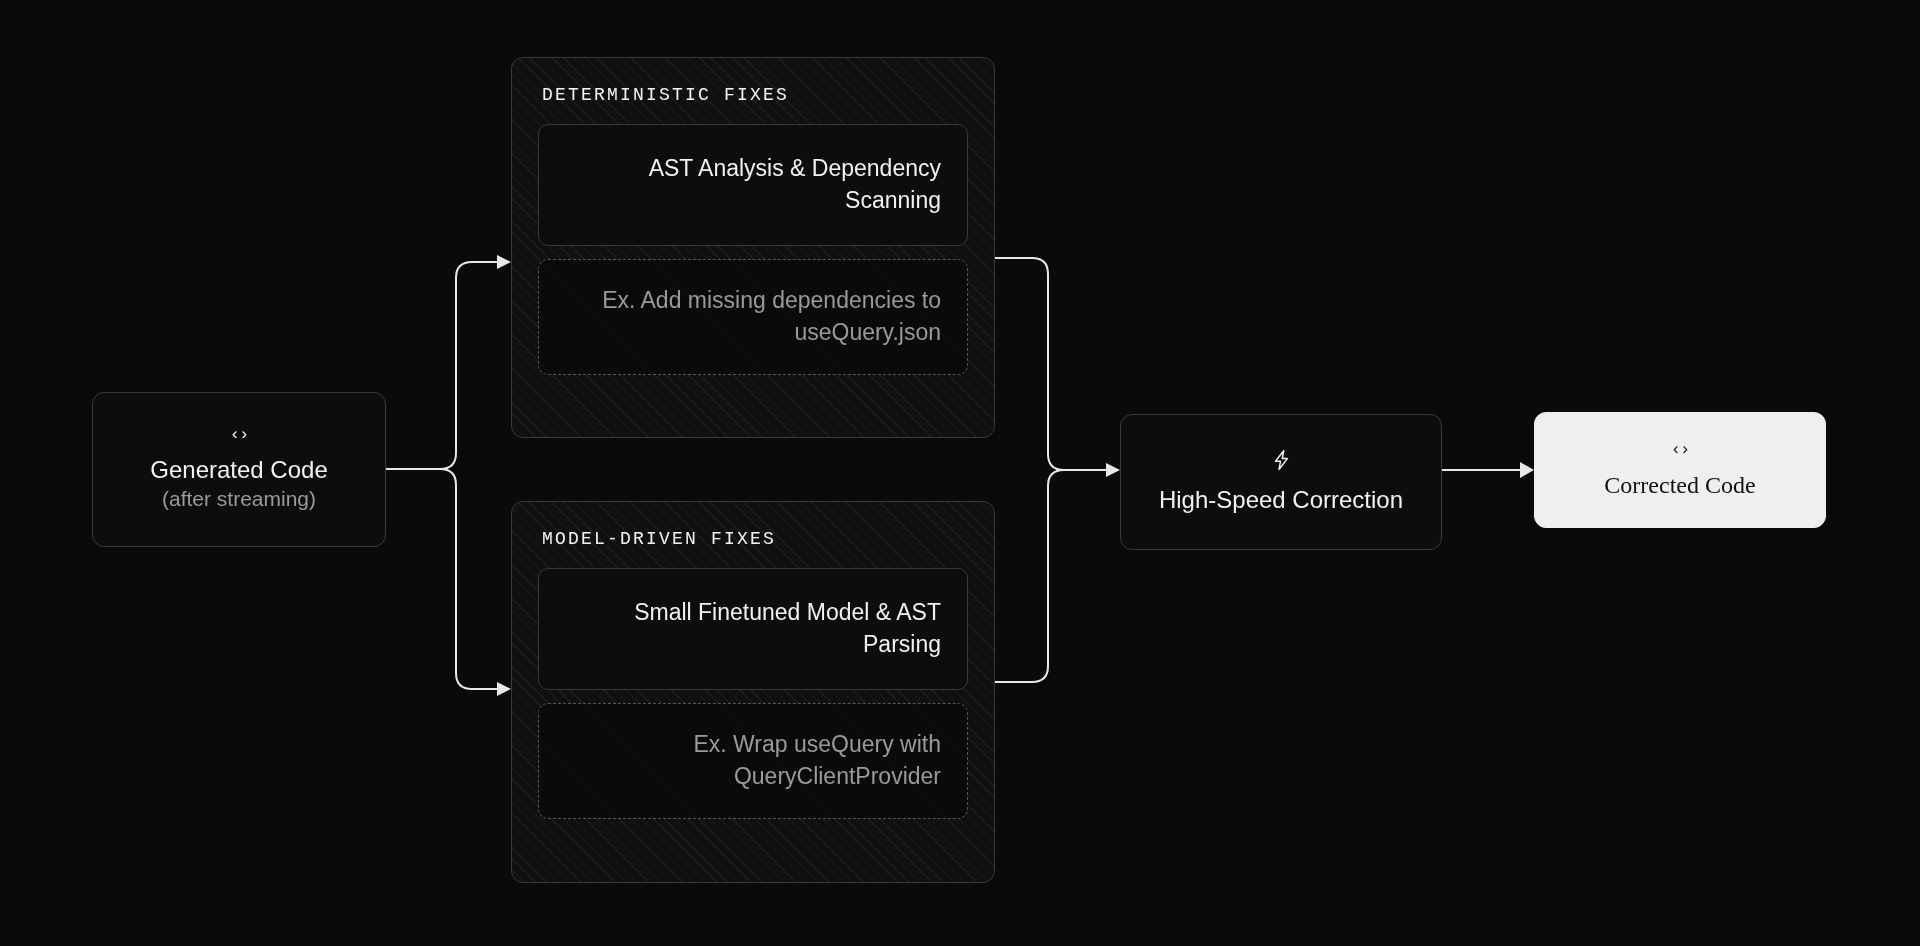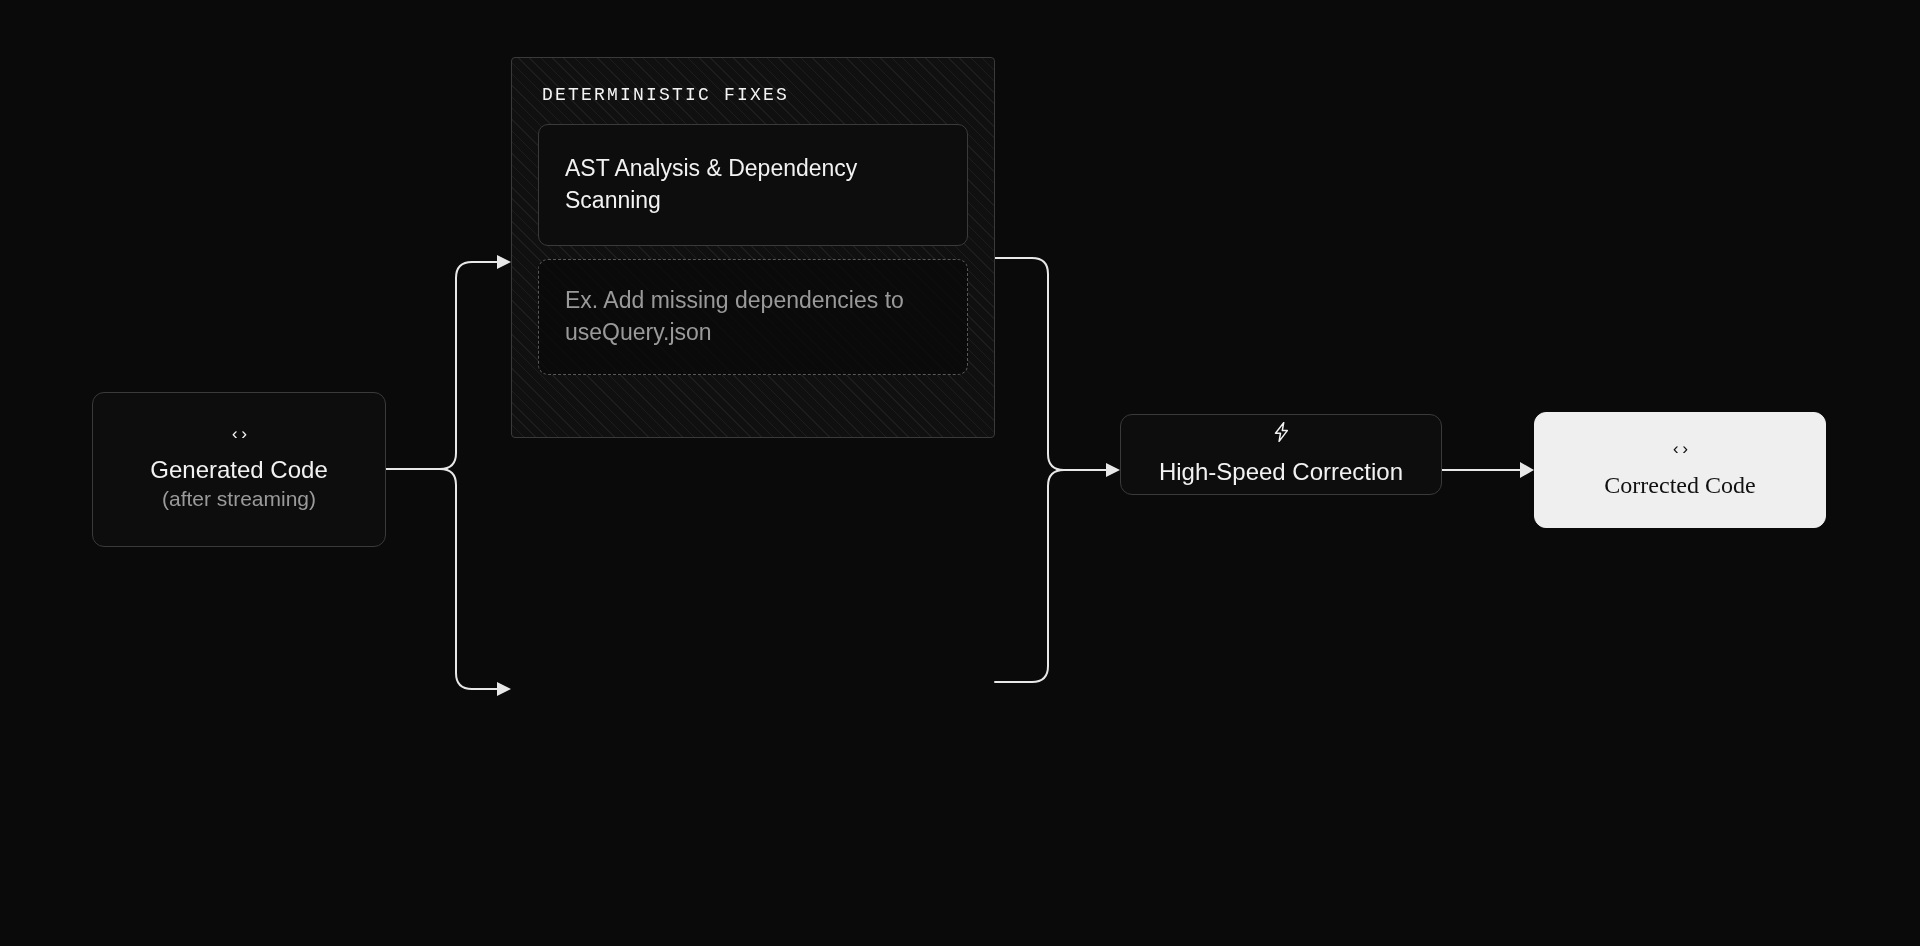--- a/index.html
+++ b/index.html
@@ -85,41 +85,41 @@
     top: 392px;
     width: 294px;
     height: 155px;
   }
 
   
   #node-highspeed {
     left: 1120px;
     top: 414px;
     width: 322px;
-    height: 81px;
+    height: 136px;
   }
   #node-highspeed .node-icon { font-size: 19px; margin-bottom: 10px; }
 
   
   #node-corrected {
     left: 1534px;
     top: 412px;
     width: 292px;
     height: 116px;
     background: #efefef;
     border-color: #efefef;
   }
   #node-corrected .node-icon { color: #111111; }
   #node-corrected .node-title { color: #111111; font-family: Liberation Serif, serif; }
 
   
   .panel {
     position: absolute;
     border: 1px solid #3a3a3a;
-    border-radius: 4px;
+    border-radius: 12px;
     padding: 18px 26px 16px;
     background-color: #101010;
     background-image: repeating-linear-gradient(
       45deg,
       rgba(255,255,255,0.055) 0px,
       rgba(255,255,255,0.055) 1px,
       rgba(0,0,0,0) 1px,
       rgba(0,0,0,0) 8px
     );
   }
@@ -133,21 +133,21 @@
   }
 
   .panel-card {
     border: 1px solid #3a3a3a;
     border-radius: 10px;
     background: #0d0d0d;
     min-height: 122px;
     display: flex;
     align-items: center;
     justify-content: center;
-    text-align: left;
+    text-align: right;
     padding: 16px 26px;
     font-size: 23px;
     line-height: 1.38;
     color: #f2f2f2;
   }
 
   .panel-card.example {
     border: 1px dashed #585858;
     background: rgba(10,10,10,0.82);
     color: #9a9a9a;
@@ -196,20 +196,25 @@
     <div class="node-title">Generated Code</div>
     <div class="node-sub">(after streaming)</div>
   </div>
 
   <div class="panel" id="panel-deterministic">
     <div class="panel-label">DETERMINISTIC FIXES</div>
     <div class="panel-card">AST Analysis &amp; Dependency Scanning</div>
     <div class="panel-card example">Ex. Add missing dependencies to useQuery.json</div>
   </div>
 
+  <div class="panel" id="panel-model">
+    <div class="panel-label">MODEL-DRIVEN FIXES</div>
+    <div class="panel-card">Small Finetuned Model &amp; AST Parsing</div>
+    <div class="panel-card example">Ex. Wrap useQuery with QueryClientProvider</div>
+  </div>
 
   <div class="node" id="node-highspeed">
     <div class="node-icon">
       <svg width="15" height="20" viewBox="0 0 14 20" xmlns="http://www.w3.org/2000/svg" aria-hidden="true">
         <path d="M9.2 0.6 L1.0 11.2 L6.0 11.2 L4.6 19.4 L12.8 8.6 L7.8 8.6 Z" fill="none" stroke="#f2f2f2" stroke-width="1.5" stroke-linejoin="round" stroke-linecap="round"></path>
       </svg>
     </div>
     <div class="node-title">High-Speed Correction</div>
   </div>
 

